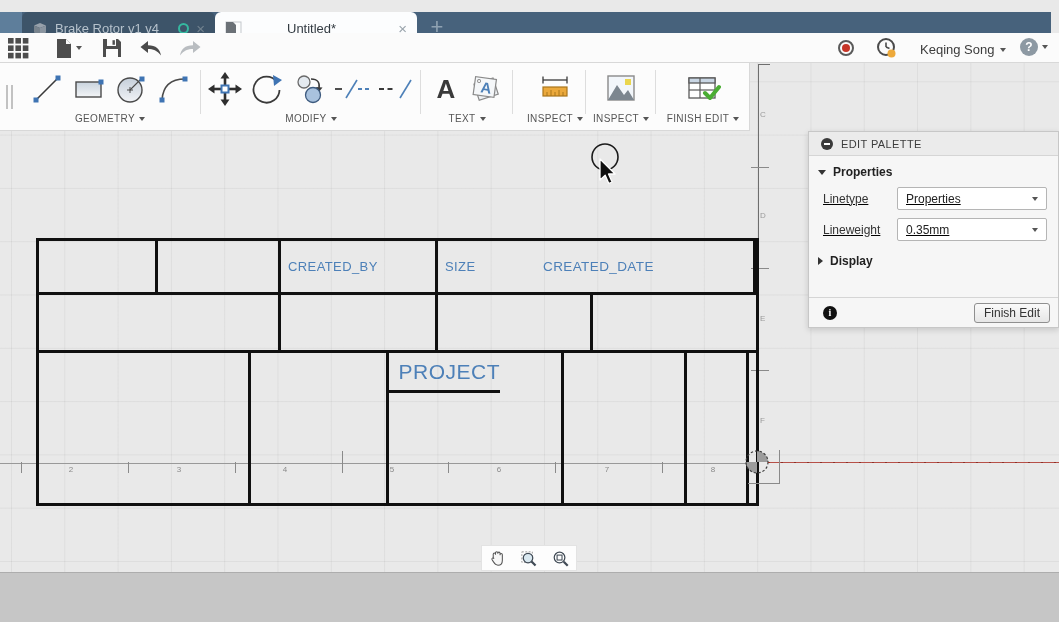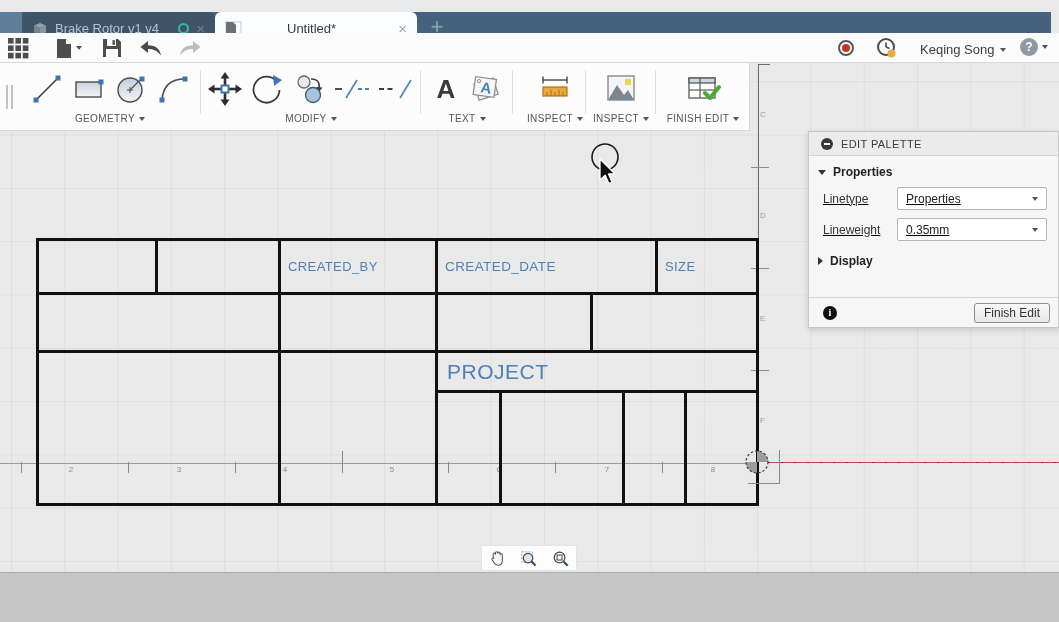--- a/index.html
+++ b/index.html
@@ -50,21 +50,21 @@
   
   .tb { position:absolute; left:36px; top:175px; width:723px; height:268px; border:3px solid #101010; display:flex; flex-direction:column; }
   .tb-row { display:flex; }
   .tb-row1 { height:54px; border-bottom:3px solid #101010; }
   .tb-row2 { height:58px; border-bottom:3px solid #101010; }
   .tb-row3 { flex:1; }
   .tb-cell { border-right:3px solid #101010; display:flex; align-items:center; padding-left:7px; }
   .tb-cell.last { border-right:none; flex:1; }
   .tb-label { color:#4d80b8; font-size:13px; letter-spacing:0.4px; white-space:nowrap; }
   .tb-project-label { color:#4d80b8; font-size:21px; letter-spacing:0.5px; }
-  .tb-rightcol { flex:1; display:flex; flex-direction:column; }
+  .tb-rightcol { flex:1; display:flex; flex-direction:row; }
   .tb-projectcell { height:40px; border-bottom:3px solid #101010; display:flex; align-items:center; padding-left:9px; }
   .tb-subrow { flex:1; display:flex; }
 
   
   .axis-red { position:absolute; left:768px; top:398.6px; width:291px; height:1.5px;
     background:repeating-linear-gradient(90deg,#8e2f26 0 2px,#b65048 2px 13px); }
   .bracket-v { position:absolute; left:779px; top:387px; width:1px; height:33px; background:#8a8a8a; }
   .bracket-h { position:absolute; left:748px; top:420px; width:32px; height:1px; background:#8a8a8a; }
 
   
@@ -135,25 +135,25 @@
     <div class="ruler-tick" style="left:555px"></div>
     <div class="ruler-tick" style="left:662px"></div>
 
     <div class="tb">
       <div class="tb-row tb-row1">
         <div class="tb-cell" style="width:119px"></div>
         <div class="tb-cell" style="width:123px"></div>
         <div class="tb-cell" style="width:157px">
           <span class="tb-label">CREATED_BY</span>
         </div>
+        <div class="tb-cell last">
+          <span class="tb-label">SIZE</span>
+        </div>
         <div class="tb-cell" style="width:220px">
           <span class="tb-label" style="font-size:13.5px">CREATED_DATE</span>
-        </div>
-        <div class="tb-cell last">
-          <span class="tb-label">SIZE</span>
         </div>
       </div>
       <div class="tb-row tb-row2">
         <div class="tb-cell" style="width:242px"></div>
         <div class="tb-cell" style="width:157px"></div>
         <div class="tb-cell" style="width:155px"></div>
         <div class="tb-cell last"></div>
       </div>
       <div class="tb-row tb-row3">
         <div class="tb-cell" style="width:242px"></div>

